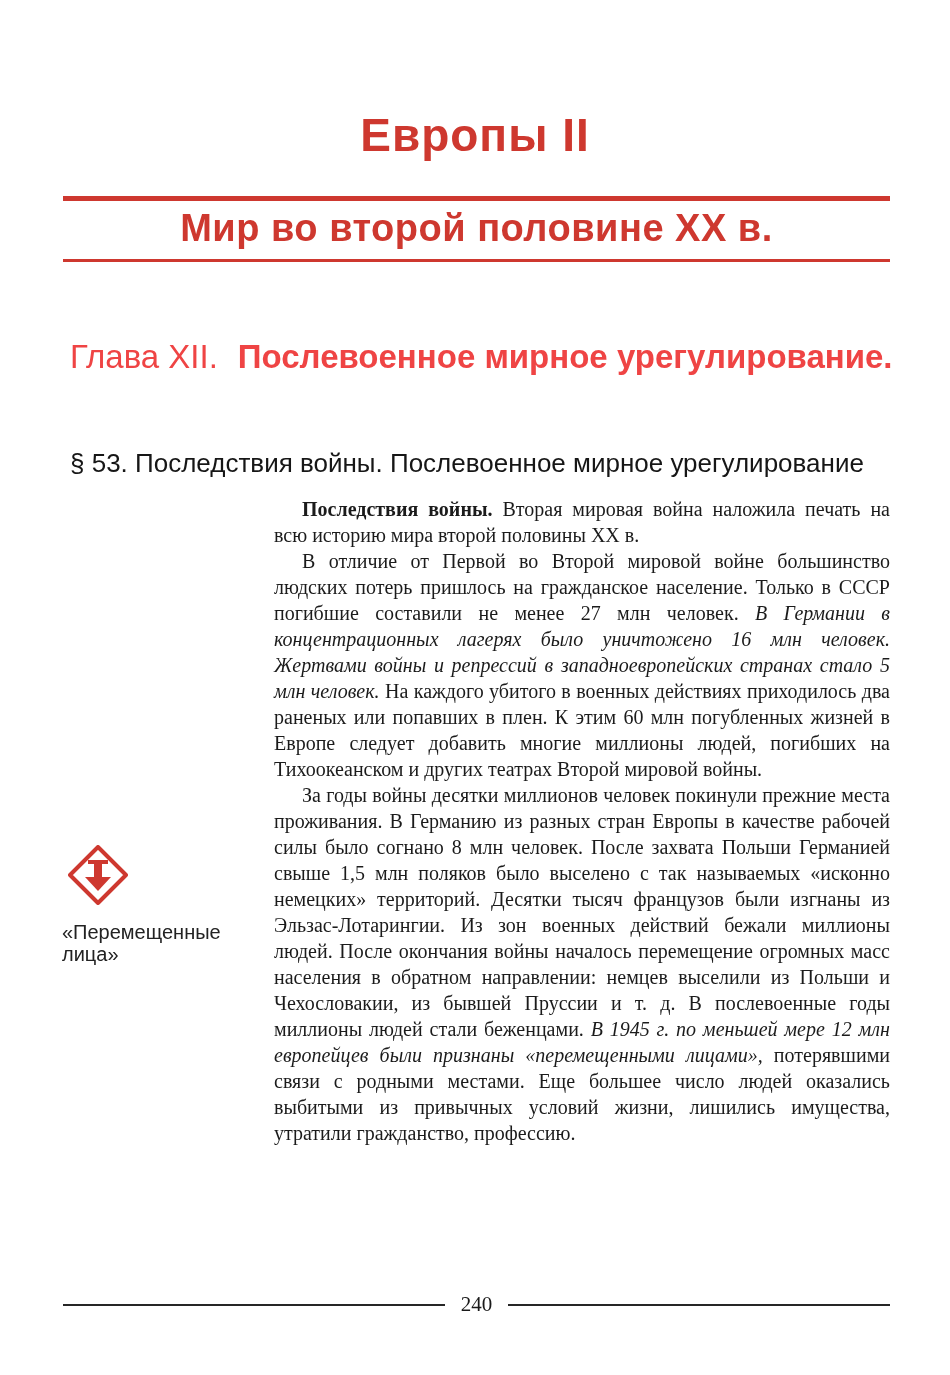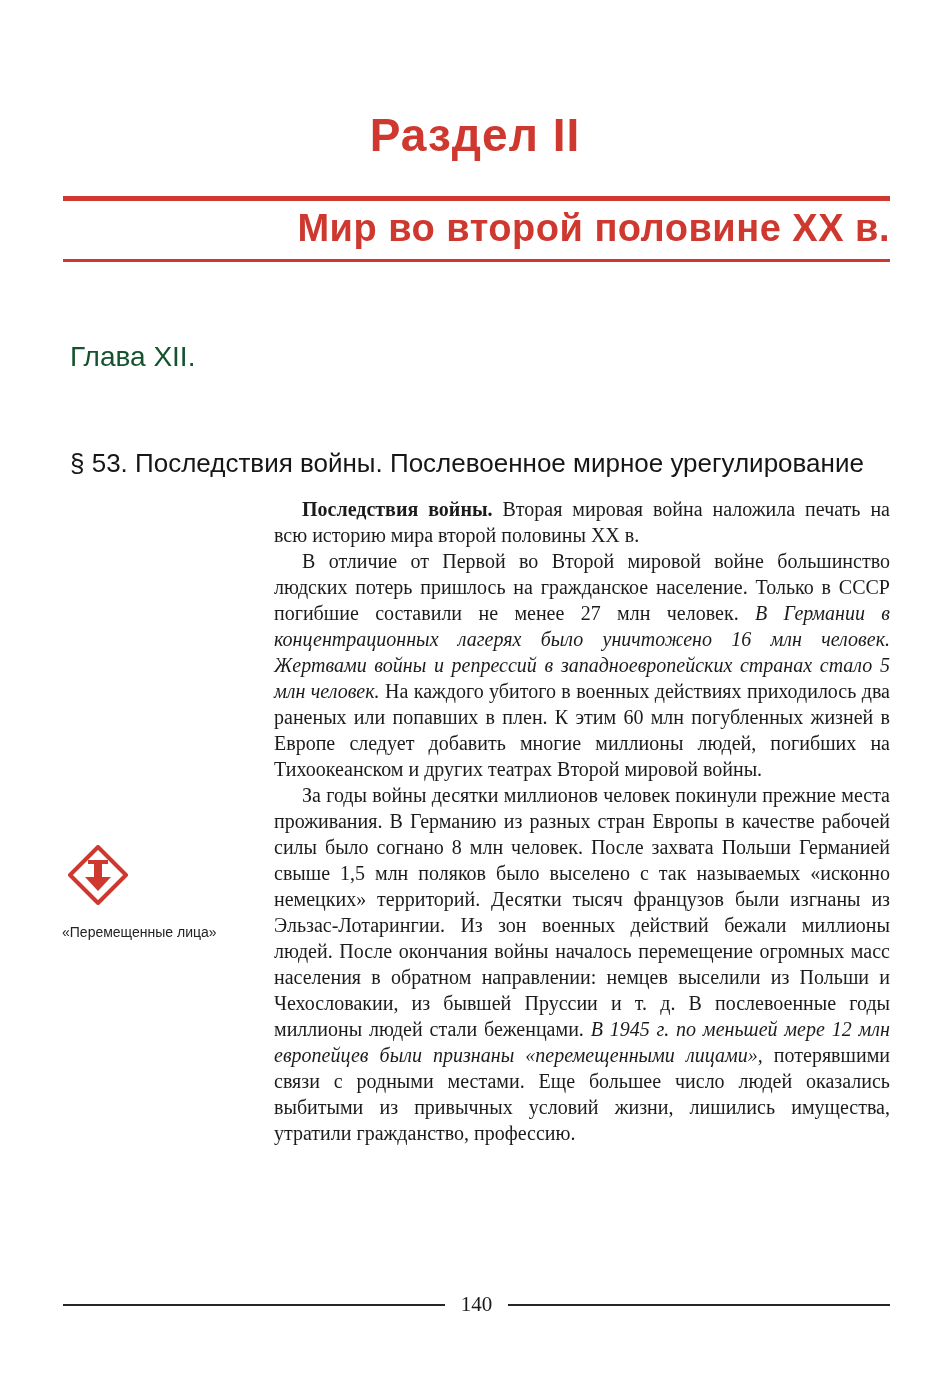--- a/index.html
+++ b/index.html
@@ -27,36 +27,36 @@
     font-size:46px;
     color:var(--accent);
     letter-spacing:1px;
   }
   
   .band{
     position:absolute;top:196px;left:63px;right:60px;
     border-top:5px solid var(--accent);
   }
   .band-title{
-    text-align:right;
+    text-align:center;
     font-family:"Liberation Sans", sans-serif;
     font-weight:700;
     font-size:38px;
     color:var(--accent);
     padding:6px 0 9px 0;
     border-bottom:3px solid var(--accent);
     letter-spacing:0.5px;
   }
   
   .chapter{
     position:absolute;top:338px;left:70px;right:55px;
     display:flex;gap:20px;
     font-family:"Liberation Sans", sans-serif;
-    font-size:28px;line-height:38px;
-    color:#14532d;
+    font-size:33px;line-height:38px;
+    color:#ef4444;
   }
   .chapter-label{font-weight:400;white-space:nowrap;}
   .chapter-title{font-weight:700;}
   .chapter-title span{display:block;}
   
   .para-heading{
     position:absolute;top:448px;left:70px;right:50px;
     font-family:"Liberation Sans", sans-serif;
     font-weight:400;
     font-size:26px;
@@ -74,49 +74,50 @@
   .run-bold{font-weight:700;}
   .run-italic{font-style:italic;}
   
   .margin-figure{
     position:absolute;left:62px;top:845px;width:185px;
   }
   .margin-figure .icon-wrap{margin-left:6px;width:60px;height:60px;}
   .margin-caption{
     margin-top:16px;
     font-family:"Liberation Sans", sans-serif;
-    font-size:14px;line-height:22px;
+    font-size:20px;line-height:22px;
     color:#222;
   }
   
   .page-footer{
     position:absolute;left:63px;right:60px;top:1292px;
     display:flex;align-items:center;gap:14px;
   }
   .footer-rule{flex:1;height:2px;background:#262626;}
   .page-number{
     font-family:"Liberation Serif", serif;
     font-size:21px;color:#1a1a1a;
     padding:0 2px;
   }
 </style>
 </head>
 <body>
 
 <div class="page">
 
-  <div class="section-title">Раздел II</div>
+  <div class="section-title">Европы II</div>
 
   <div class="band">
     <div class="band-title">Мир во второй половине XX в.</div>
   </div>
 
   <div class="chapter">
     <div class="chapter-label">Глава XII.</div>
     <div class="chapter-title">
+      <span>Послевоенное мирное урегулирование.</span>
     </div>
   </div>
 
   <div class="para-heading">§ 53. Последствия войны. Послевоенное мирное урегулирование</div>
 
   <div class="body-text">
       <p><span class="run-bold">Последствия войны.</span><span> Вторая мировая война наложила печать на всю историю мира второй половины XX в.</span></p>
       <p><span>В отличие от Первой во Второй мировой войне большинство людских потерь пришлось на гражданское население. Только в СССР погибшие составили не менее 27 млн человек. </span><span class="run-italic">В Германии в концентрационных лагерях было уничтожено 16 млн человек. Жертвами войны и репрессий в западноевропейских странах стало 5 млн человек.</span><span> На каждого убитого в военных действиях приходилось два раненых или попавших в плен. К этим 60 млн погубленных жизней в Европе следует добавить многие миллионы людей, погибших на Тихоокеанском и других театрах Второй мировой войны.</span></p>
       <p><span>За годы войны десятки миллионов человек покинули прежние места проживания. В Германию из разных стран Европы в качестве рабочей силы было согнано 8 млн человек. После захвата Польши Германией свыше 1,5 млн поляков было выселено с так называемых «исконно немецких» территорий. Десятки тысяч французов были изгнаны из Эльзас-Лотарингии. Из зон военных действий бежали миллионы людей. После окончания войны началось перемещение огромных масс населения в обратном направлении: немцев выселили из Польши и Чехословакии, из бывшей Пруссии и т. д. В послевоенные годы миллионы людей стали беженцами. </span><span class="run-italic">В 1945 г. по меньшей мере 12 млн европейцев были признаны «перемещенными лицами»,</span><span> потерявшими связи с родными местами. Еще большее число людей оказались выбитыми из привычных условий жизни, лишились имущества, утратили гражданство, профессию.</span></p>
     </div>
@@ -128,17 +129,17 @@
         <rect x="20" y="15" width="20" height="4" fill="#ce382f"></rect>
         <rect x="26" y="19" width="8" height="15" fill="#ce382f"></rect>
         <polygon points="17,32 43,32 30,46" fill="#ce382f"></polygon>
       </svg>
     </div>
     <div class="margin-caption">«Перемещенные лица»</div>
   </div>
 
   <div class="page-footer">
     <div class="footer-rule"></div>
-    <div class="page-number">140</div>
+    <div class="page-number">240</div>
     <div class="footer-rule"></div>
   </div>
 
 </div>
 
 </body></html>

